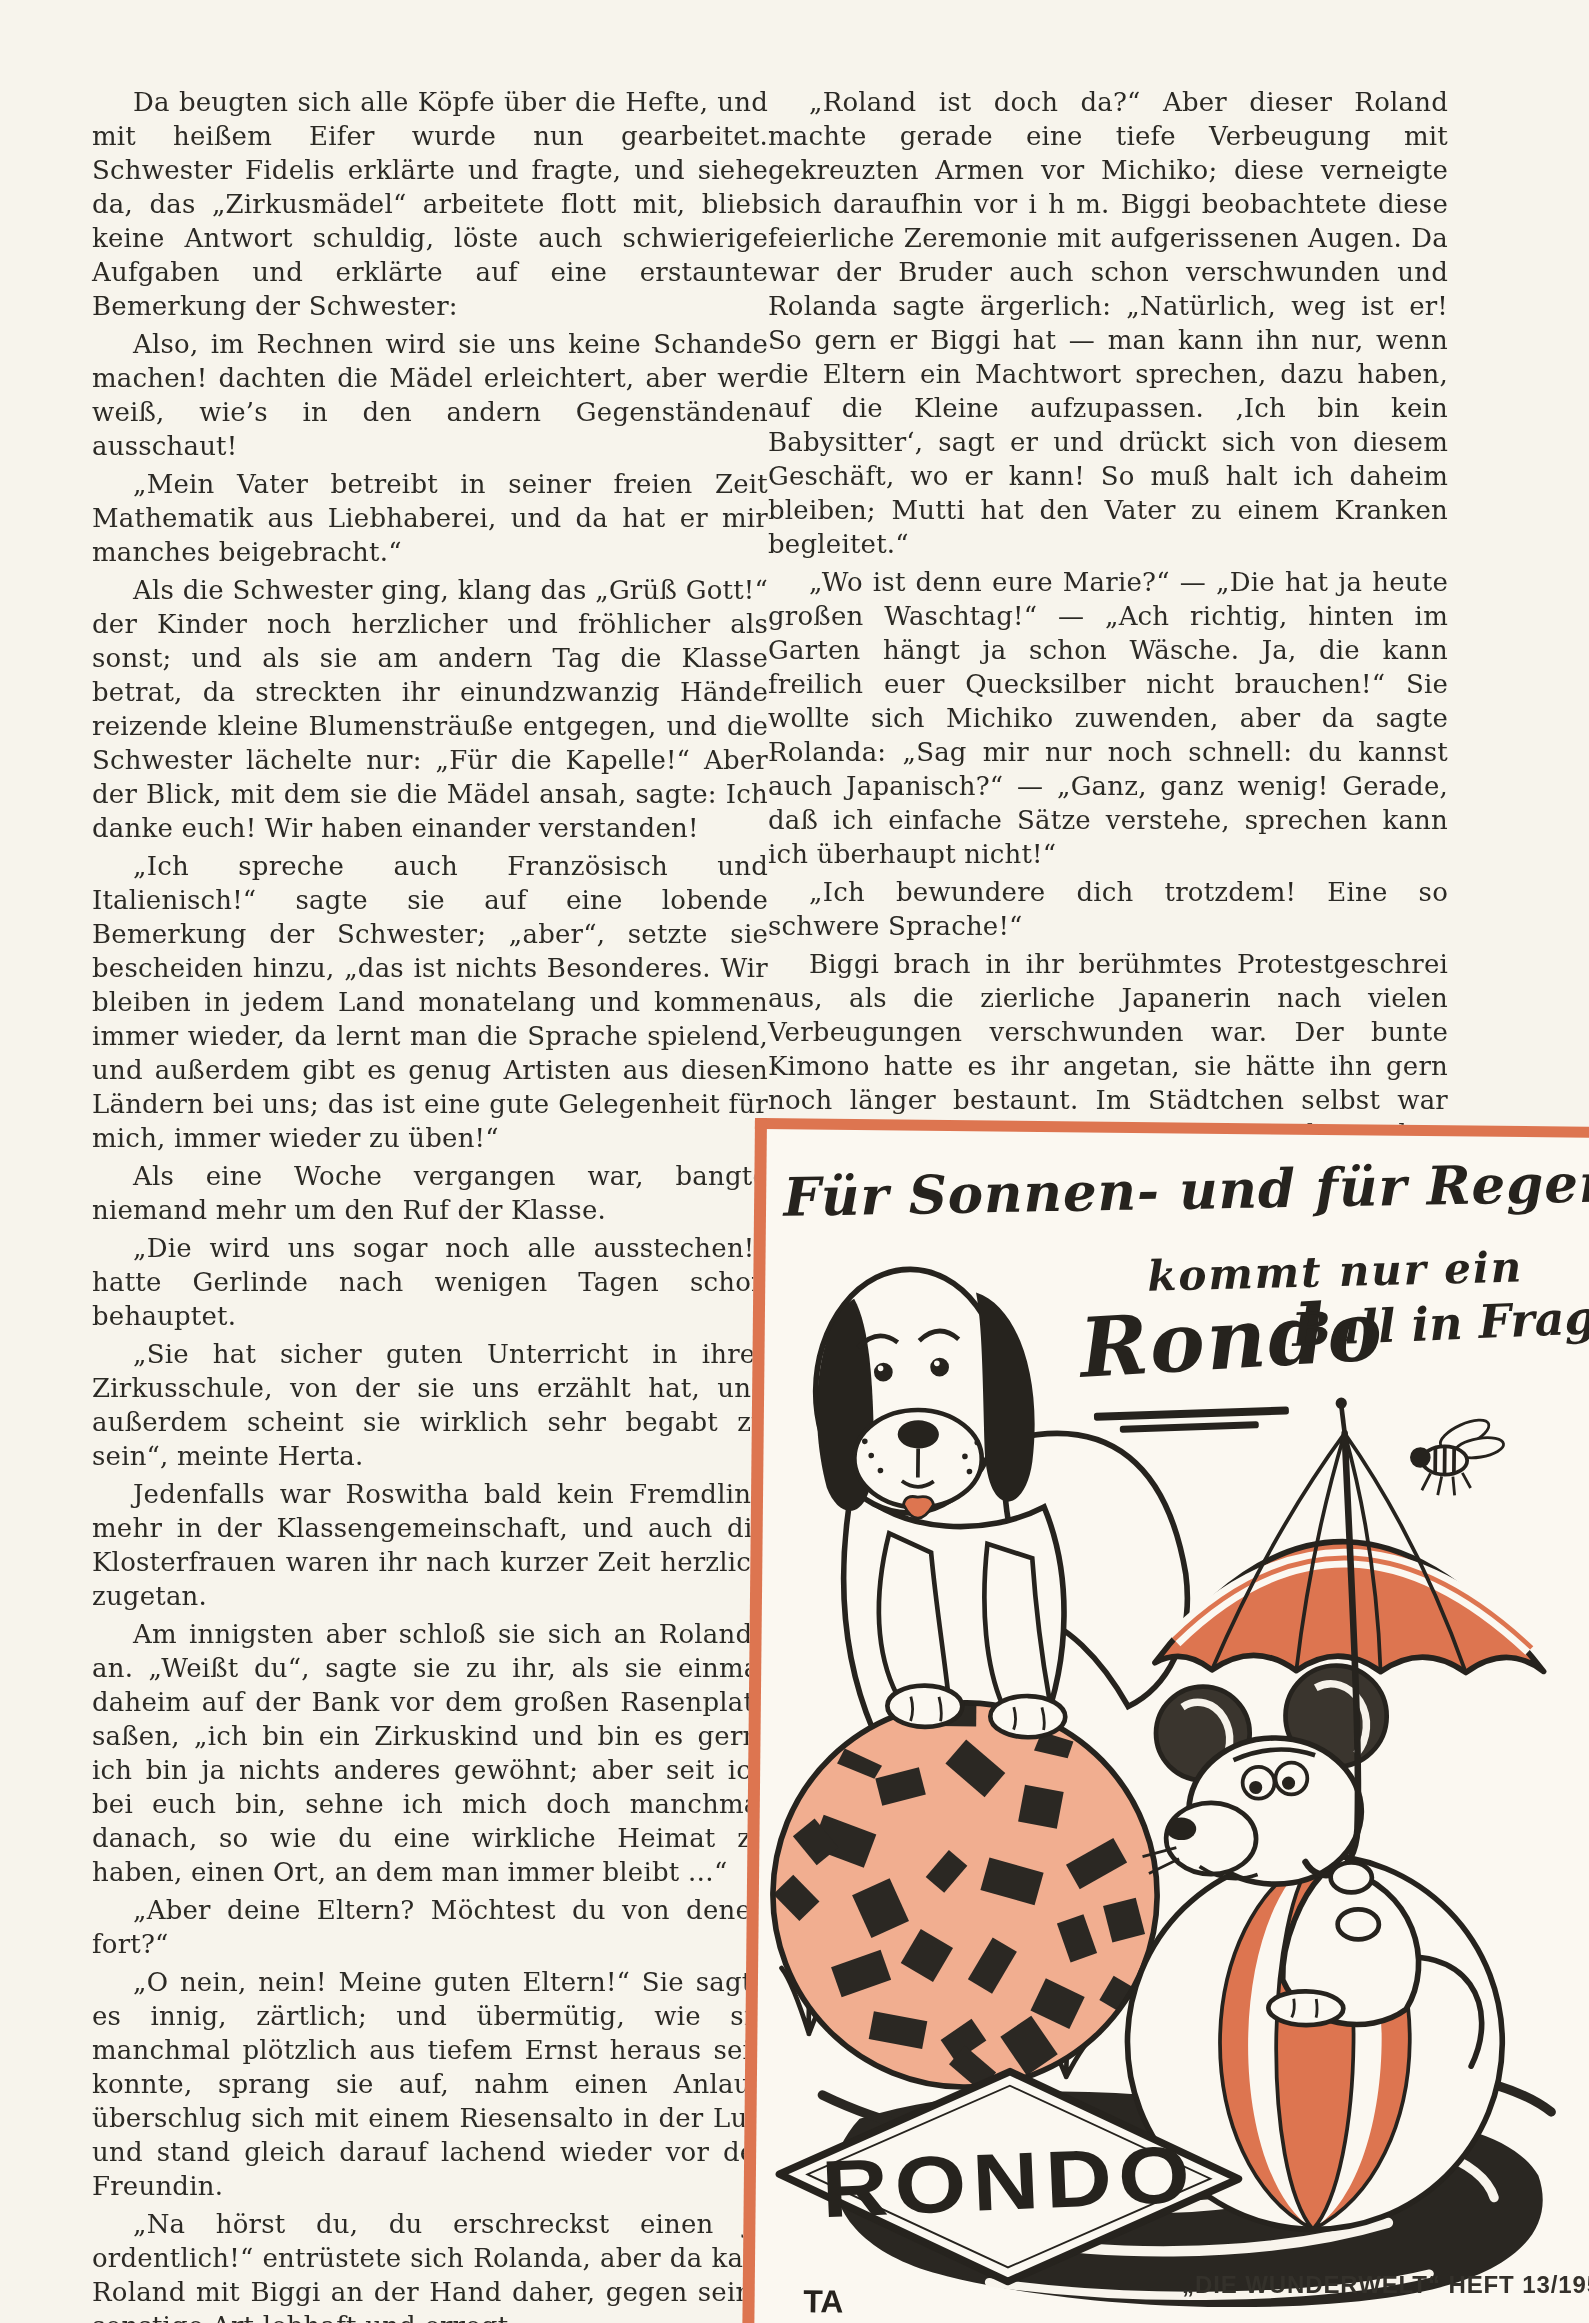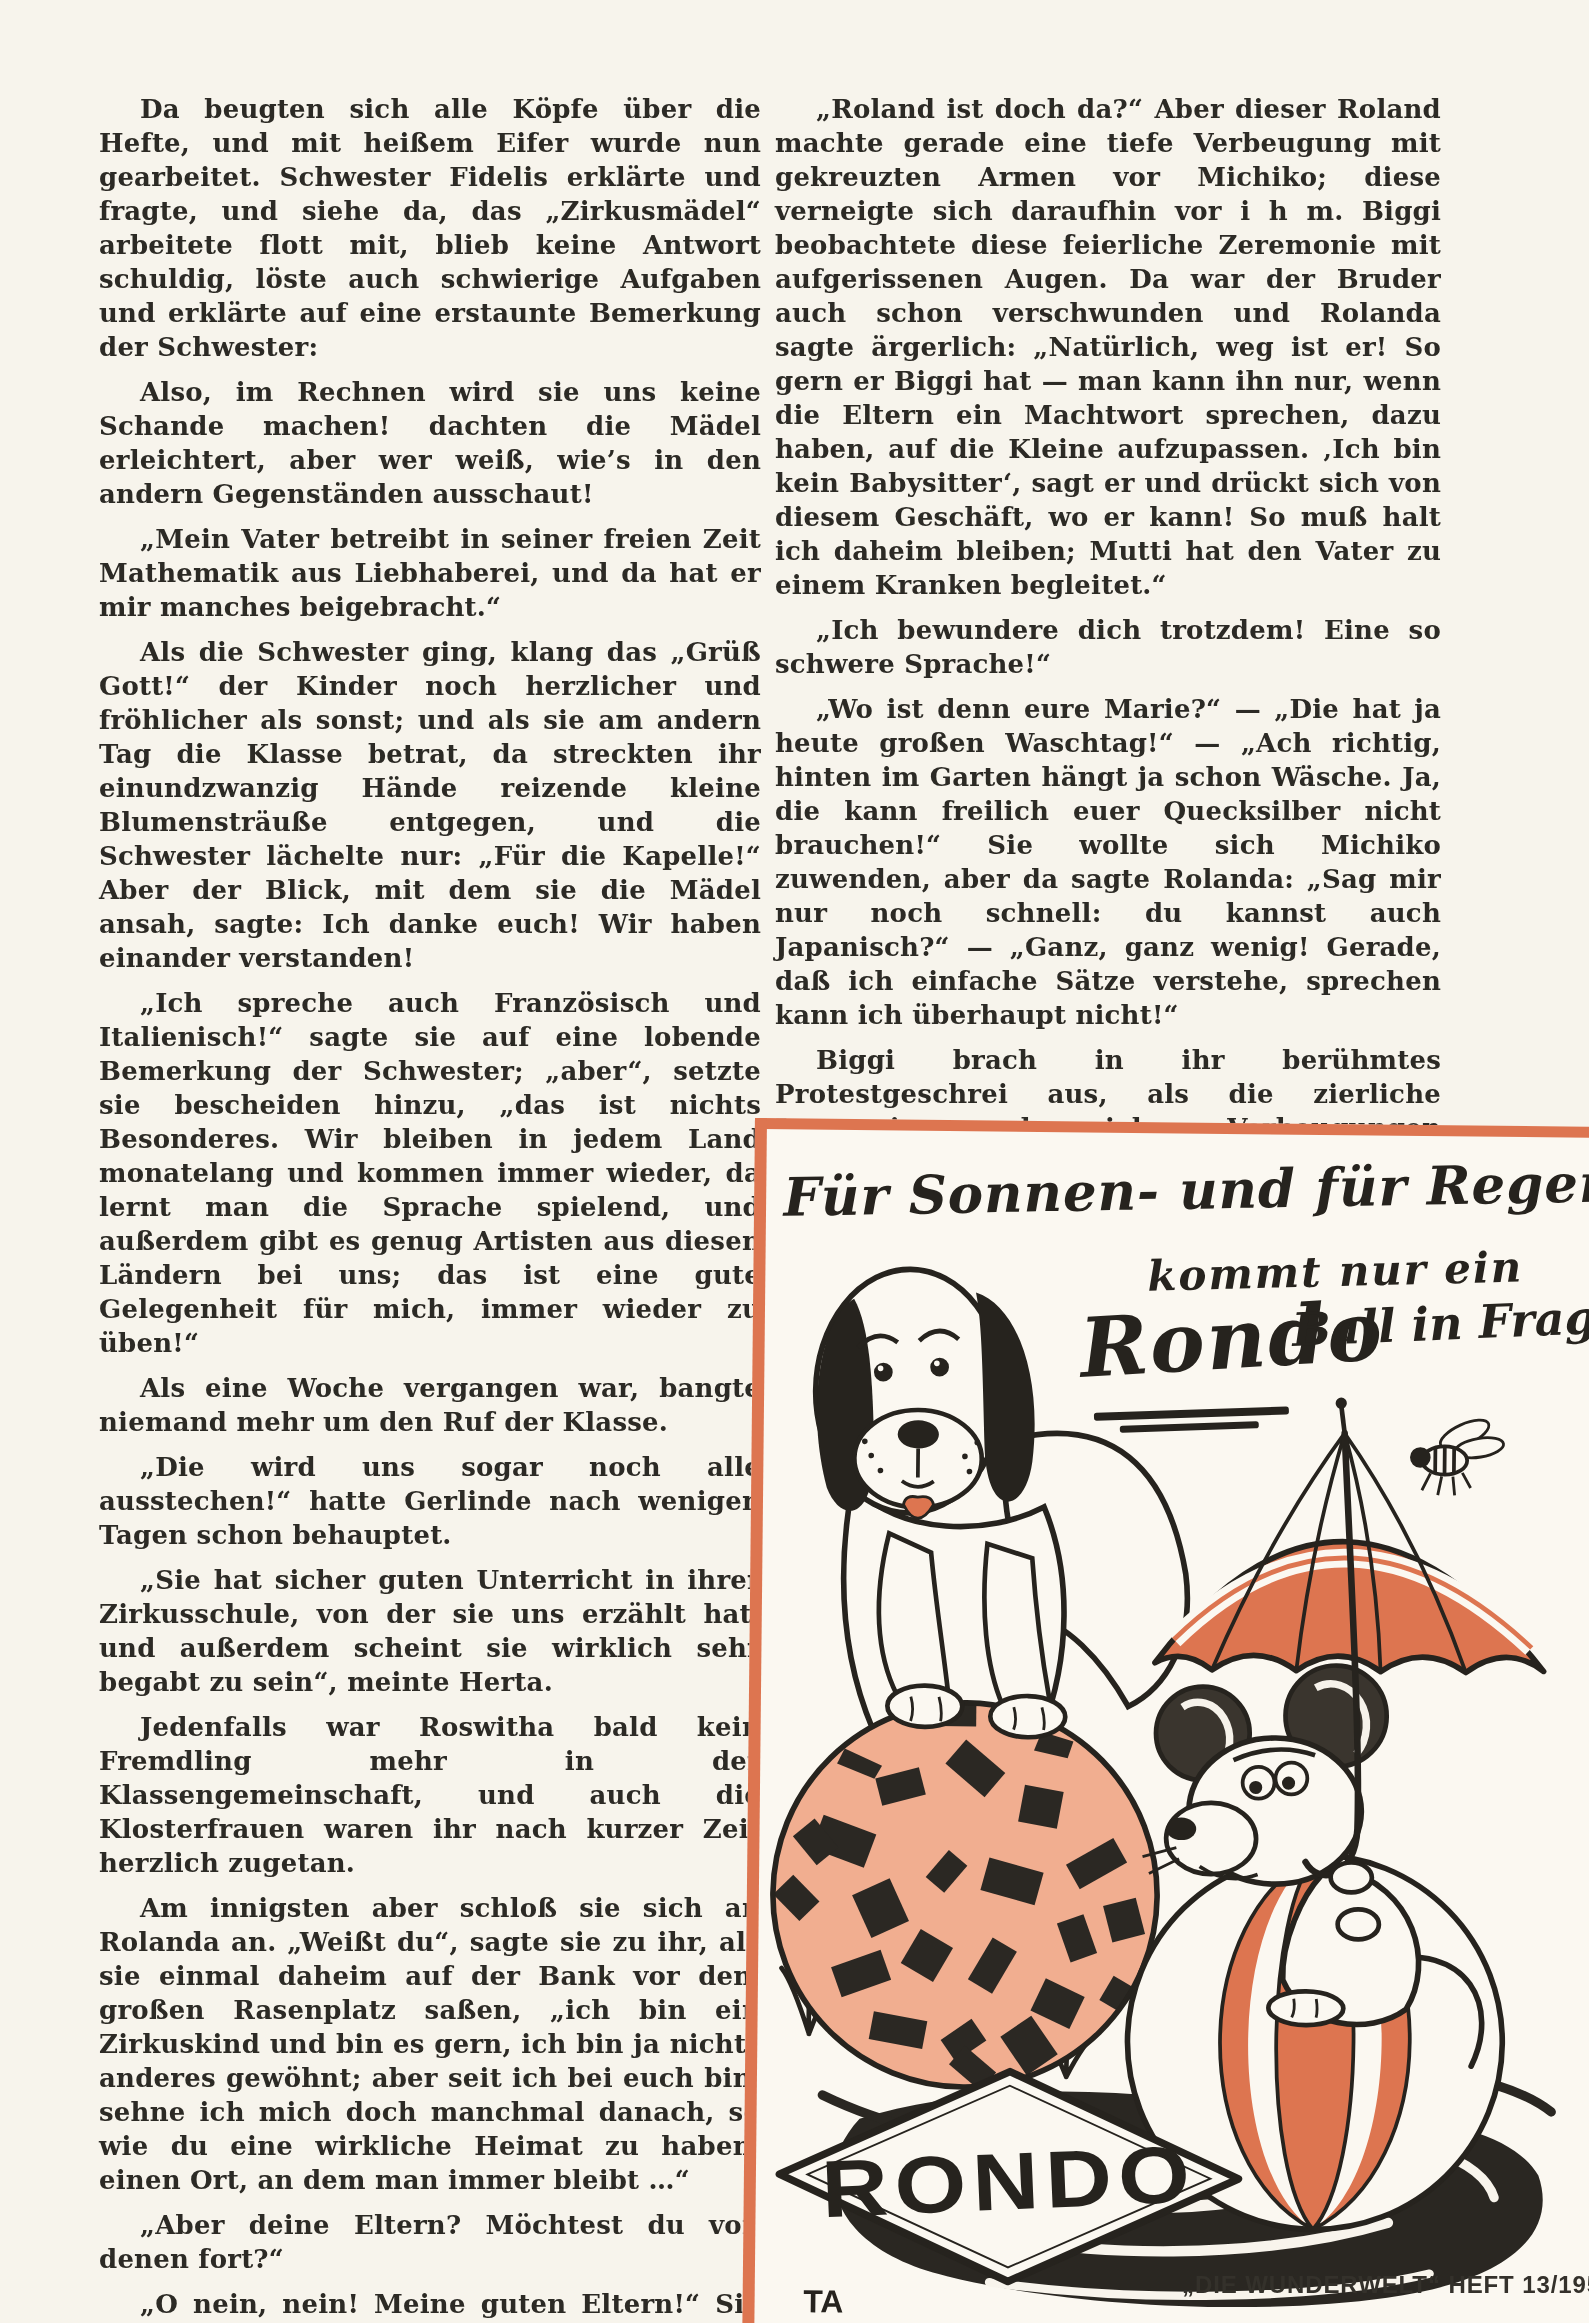--- a/index.html
+++ b/index.html
@@ -14,21 +14,21 @@
   .col{
     position:absolute;
     text-align:justify;
     font-size:26px;
     line-height:34px;
     letter-spacing:0.2px;
     hyphens:auto;
   }
   .col-left{left:88px;top:81px;width:684px;}
   .col-right{left:764px;top:81px;width:688px;}
-  .col p{margin:11px;text-indent:41px;font-weight:bold;}
+  .col p{margin:4px;text-indent:41px;}
   .continuation{
     text-indent:0;
     text-align:right;
     padding-right:67px;
   }
   
   .ad{
     position:absolute;
     left:755px;top:1118px;
     width:845px;height:1218px;
@@ -86,22 +86,22 @@
     <p>Jedenfalls war Roswitha bald kein Fremdling mehr in der Klassengemeinschaft, und auch die Klosterfrauen waren ihr nach kurzer Zeit herzlich zugetan.</p>
     <p>Am innigsten aber schloß sie sich an Rolanda an. „Weißt du“, sagte sie zu ihr, als sie einmal daheim auf der Bank vor dem großen Rasenplatz saßen, „ich bin ein Zirkuskind und bin es gern, ich bin ja nichts anderes gewöhnt; aber seit ich bei euch bin, sehne ich mich doch manchmal danach, so wie du eine wirkliche Heimat zu haben, einen Ort, an dem man immer bleibt …“</p>
     <p>„Aber deine Eltern? Möchtest du von denen fort?“</p>
     <p>„O nein, nein! Meine guten Eltern!“ Sie sagte es innig, zärtlich; und übermütig, wie sie manchmal plötzlich aus tiefem Ernst heraus sein konnte, sprang sie auf, nahm einen Anlauf, überschlug sich mit einem Riesensalto in der Luft und stand gleich darauf lachend wieder vor der Freundin.</p>
     <p>„Na hörst du, du erschreckst einen ja ordentlich!“ entrüstete sich Rolanda, aber da kam Roland mit Biggi an der Hand daher, gegen seine sonstige Art lebhaft und erregt.</p>
 
   </div>
 
   <div class="col col-right">
     <p>„Roland ist doch da?“ Aber dieser Roland machte gerade eine tiefe Verbeugung mit gekreuzten Armen vor Michiko; diese verneigte sich daraufhin vor i h m. Biggi beobachtete diese feierliche Zeremonie mit aufgerissenen Augen. Da war der Bruder auch schon verschwunden und Rolanda sagte ärgerlich: „Natürlich, weg ist er! So gern er Biggi hat — man kann ihn nur, wenn die Eltern ein Machtwort sprechen, dazu haben, auf die Kleine aufzupassen. ‚Ich bin kein Babysitter‘, sagt er und drückt sich von diesem Geschäft, wo er kann! So muß halt ich daheim bleiben; Mutti hat den Vater zu einem Kranken begleitet.“</p>
+    <p>„Wo ist denn eure Marie?“ — „Die hat ja heute großen Waschtag!“ — „Ach richtig, hinten im Garten hängt ja schon Wäsche. Ja, die kann freilich euer Quecksilber nicht brauchen!“ Sie wollte sich Michiko zuwenden, aber da sagte Rolanda: „Sag mir nur noch schnell: du kannst auch Japanisch?“ — „Ganz, ganz wenig! Gerade, daß ich einfache Sätze verstehe, sprechen kann ich überhaupt nicht!“</p>
     <p>„Ich bewundere dich trotzdem! Eine so schwere Sprache!“</p>
-    <p>„Wo ist denn eure Marie?“ — „Die hat ja heute großen Waschtag!“ — „Ach richtig, hinten im Garten hängt ja schon Wäsche. Ja, die kann freilich euer Quecksilber nicht brauchen!“ Sie wollte sich Michiko zuwenden, aber da sagte Rolanda: „Sag mir nur noch schnell: du kannst auch Japanisch?“ — „Ganz, ganz wenig! Gerade, daß ich einfache Sätze verstehe, sprechen kann ich überhaupt nicht!“</p>
     <p>Biggi brach in ihr berühmtes Protestgeschrei aus, als die zierliche Japanerin nach vielen Verbeugungen verschwunden war. Der bunte Kimono hatte es ihr angetan, sie hätte ihn gern noch länger bestaunt. Im Städtchen selbst war man jetzt den Anblick exotischer Gestalten schon gewöhnt, aber für Biggi war er neu gewesen, und Roli gelang es zu ihrer Verzweiflung nicht, die kleine Ungebärdige zu beruhigen.</p>
     <p>„No, no, no, was wär’ denn das? So eine firchterliche Geschrei! Herst nicht auf, Mädi! Hab ich dich wollen holen zu Kirschbaum, sind erste Kirschen drauf …“</p>
     <p class="continuation">(Fortsetzung folgt)</p>
   </div>
 
   <div class="ad">
     <div class="ad-inner">
 
       <div class="script script-1">Für Sonnen- und für Regentage</div>
       <div class="script script-2">kommt nur ein</div>

